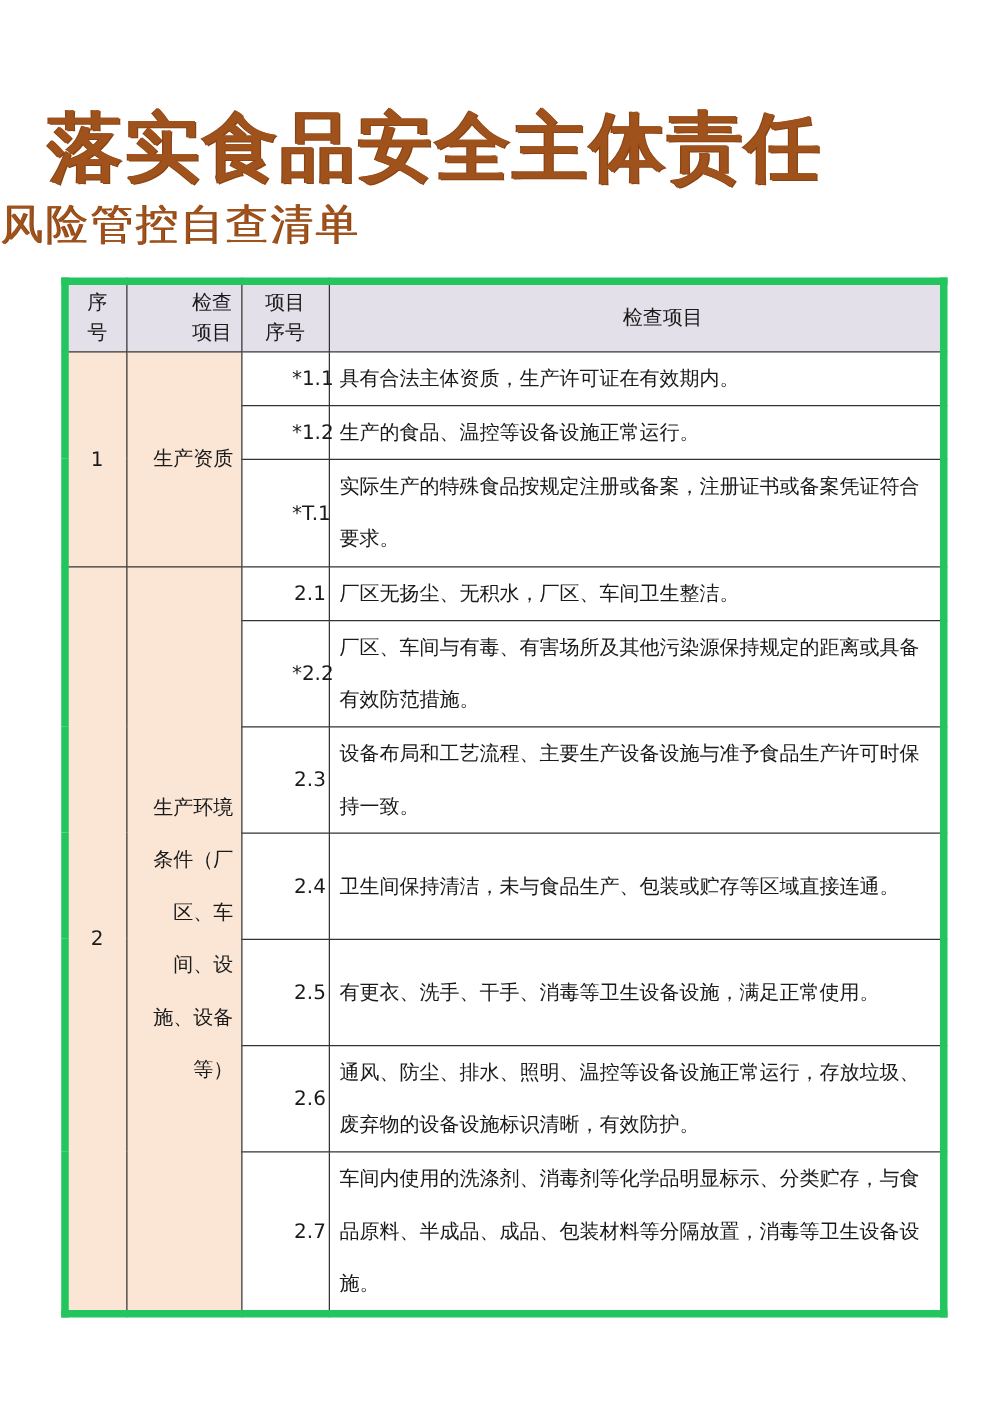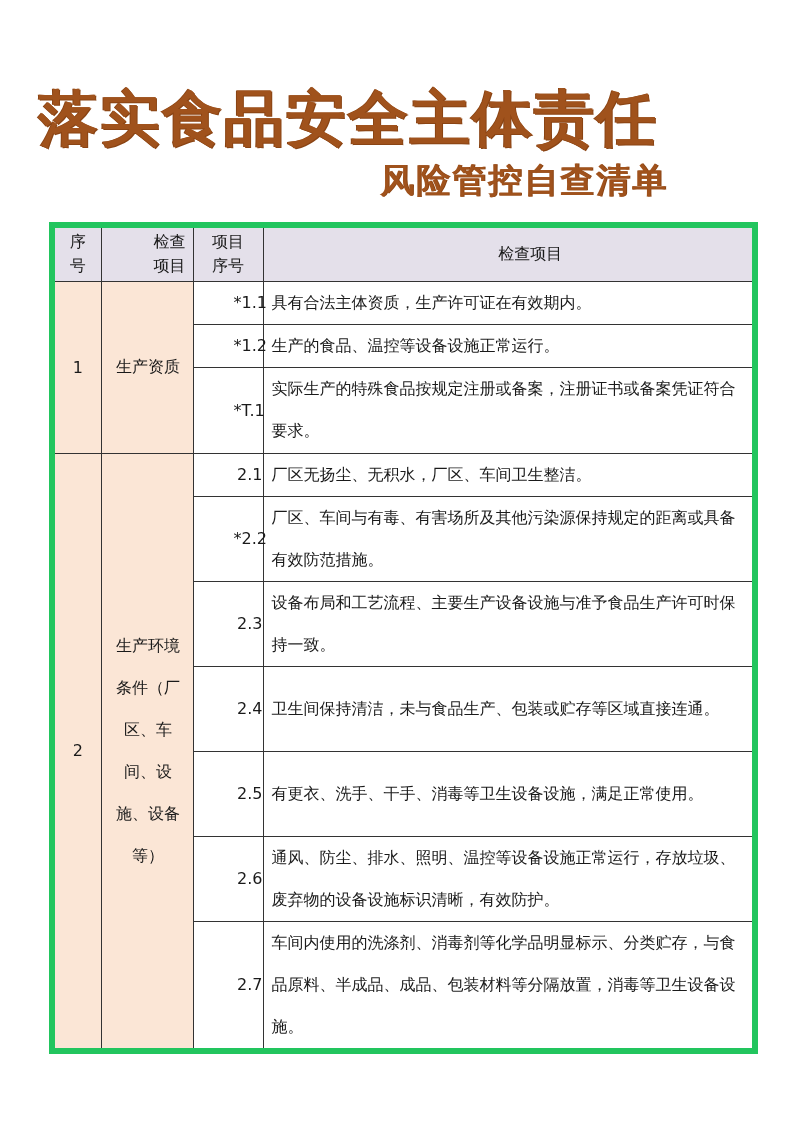--- a/index.html
+++ b/index.html
@@ -6,42 +6,42 @@
   html, body { width: 800px; height: 1132px; background: #ffffff; overflow: hidden; }
   body { position: relative; font-family: "DejaVu Sans", "Liberation Sans", sans-serif; color: #1a1a1a; }
 
   .title {
     position: absolute; left: 0; top: 78px; width: 696px; text-align: center;
     font-size: 60px; font-weight: 900; color: #a0521c; letter-spacing: 2px;
     line-height: 80px;
     text-shadow: 1px 1px 0 #8a4414, -1px 0 0 #8a4414;
   }
   .subtitle {
-    position: absolute; left: 0; top: 157px; width: 668px; text-align: right;
-    font-size: 34px; font-weight: 700; color: #a0521c; letter-spacing: 2px;
+    position: absolute; left: 0; top: 157px; width: 668px; text-align: left;
+    font-size: 34px; font-weight: 400; color: #a0521c; letter-spacing: 2px;
     line-height: 46px;
     text-shadow: 1px 0 0 #8a4414;
   }
 
   table.checklist {
     position: absolute; left: 49px; top: 222px; width: 703px;
     border-collapse: collapse; table-layout: fixed;
     border: 6px solid #22c55e;
     font-size: 16px;
   }
   table.checklist td, table.checklist th {
     border: 1.5px solid #333;
     font-weight: normal;
     vertical-align: middle;
   }
   th { background: #e4e0ea; height: 56px; text-align: center; line-height: 24px; font-size: 16px; padding-left: 45px; }
   td.num, td.cat { background: #fbe6d6; text-align: center; }
-  td.cat { text-align: center; padding: 0 6px 0 8px; line-height: 42px; margin-top: 20px; }
+  td.cat { text-align: right; padding: 0 6px 0 8px; line-height: 42px; margin-top: 20px; }
   td.cat.single { line-height: 24px; }
-  td.code { text-align: right; background: #fff; padding-left: 40px; }
+  td.code { text-align: center; background: #fff; padding-left: 40px; }
   td.content { text-align: left; padding: 0 8px; line-height: 42px; background: #fff; margin-top: 27px; }
   td.content.one { line-height: 24px; }
 </style>
 </head>
 <body>
 
 <div class="title">落实食品安全主体责任</div>
 <div class="subtitle">风险管控自查清单</div>
 
 <table class="checklist">

